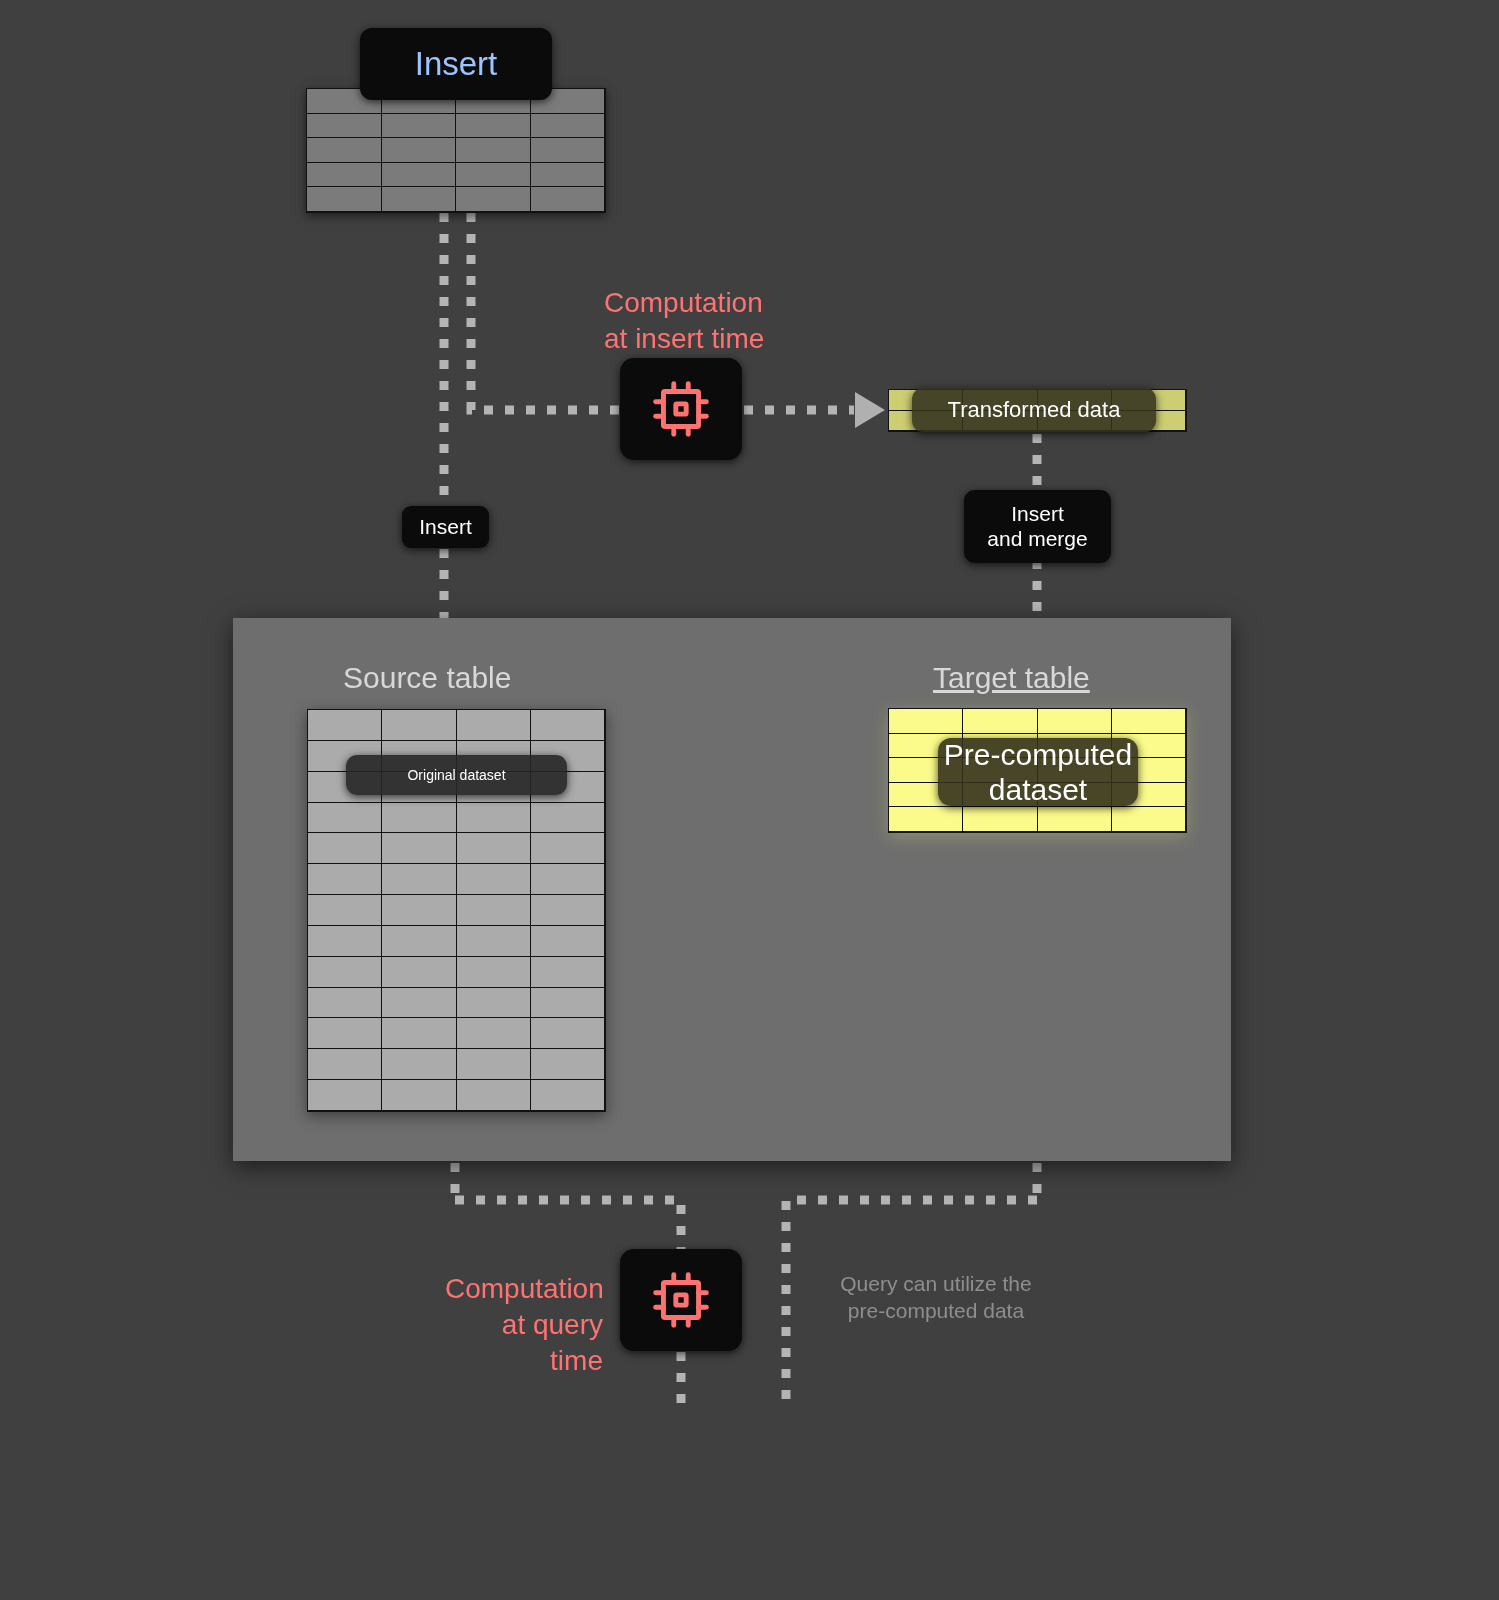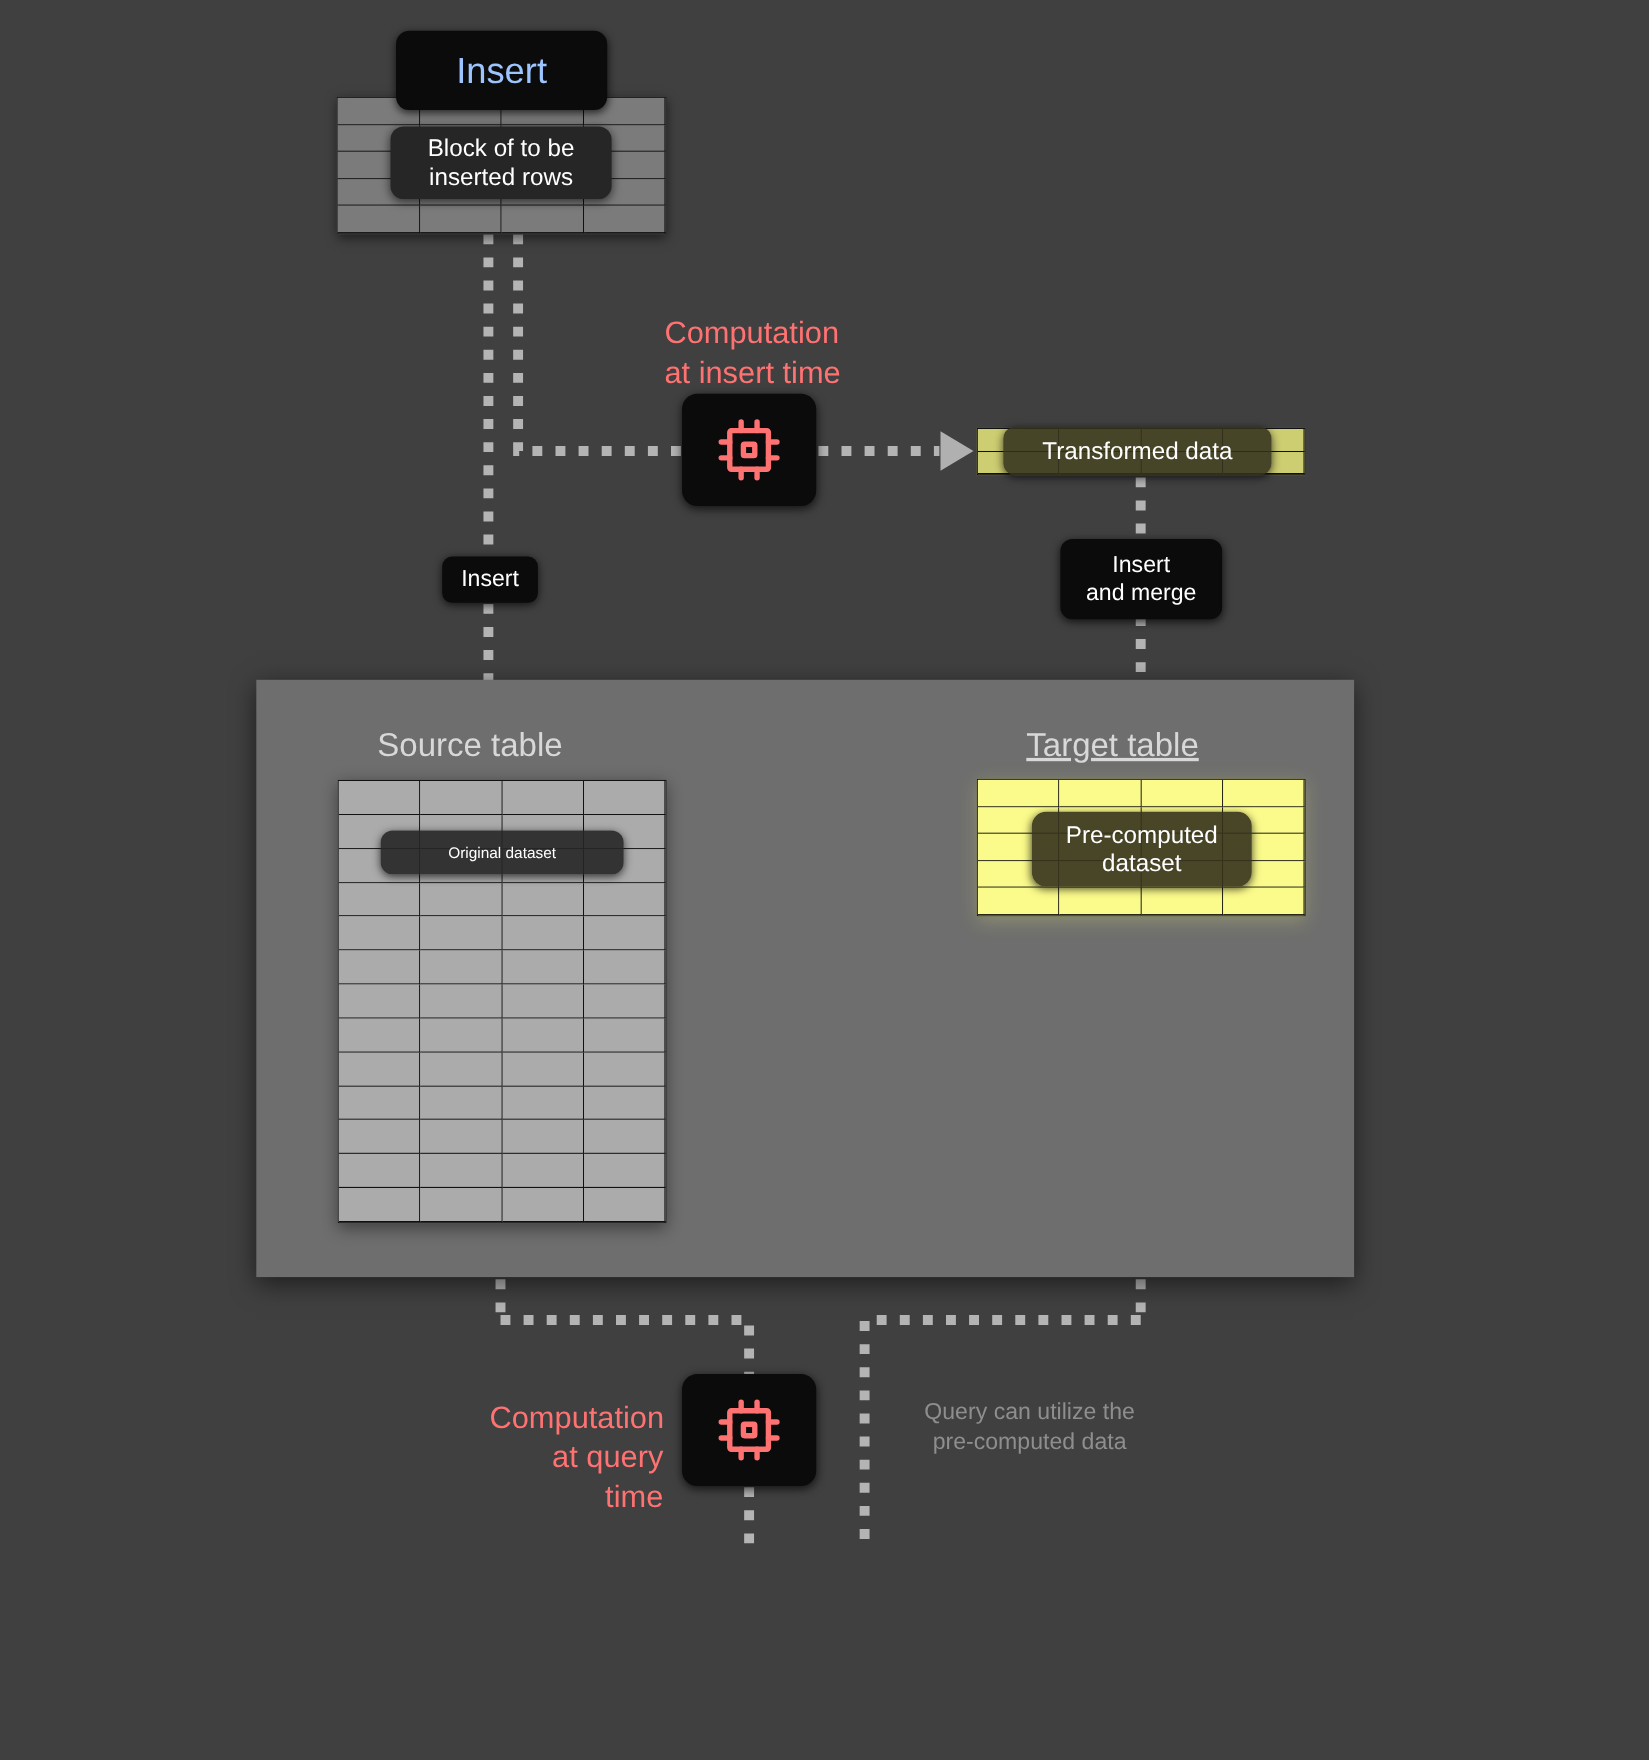--- a/index.html
+++ b/index.html
@@ -134,21 +134,21 @@
   .node-original-label {
     left: 346px; top: 755px;
     width: 221px; height: 40px;
     font-size: 14px;
     background: rgba(38,38,38,.9);
     border-radius: 11px;
   }
   .node-precomputed-label {
     left: 938px; top: 738px;
     width: 200px; height: 68px;
-    font-size: 22px;
+    font-size: 30px;
     background: rgba(52,50,28,.9);
     border-radius: 13px;
   }
   .node-costly-query {
     left: 598px; top: 1415px;
     width: 270px; height: 91px;
     font-size: 30px;
     border-radius: 12px;
   }
 
@@ -257,22 +257,20 @@
       <div></div>
       <div></div>
     <div></div>
       <div></div>
       <div></div>
       <div></div>
   </div>
 
   <div class="node node-insert-top accent-blue">Insert</div>
 
-  <div class="node node-block-label" style="white-space: pre-line;">Block of to be
-inserted rows</div>
 
   <div class="ann-red ann-insert-time">Computation
 at insert time</div>
 
   <div class="chip-box chip-insert">
     <svg width="62" height="62" viewBox="0 0 24 24" fill="none" stroke="#ff7272" stroke-width="1.9" stroke-linecap="round">
       <rect x="5.2" y="5.2" width="13.6" height="13.6" rx="0.6"></rect>
       <rect x="10" y="10" width="4" height="4" rx="0.4"></rect>
       <line x1="9.2" y1="2.2" x2="9.2" y2="5.2"></line>
       <line x1="14.8" y1="2.2" x2="14.8" y2="5.2"></line>

